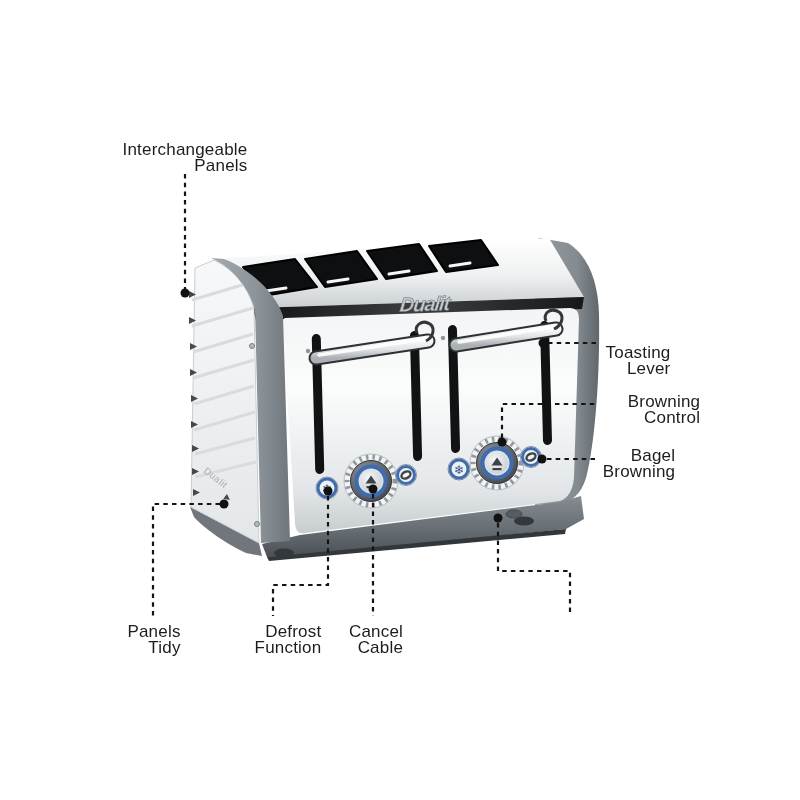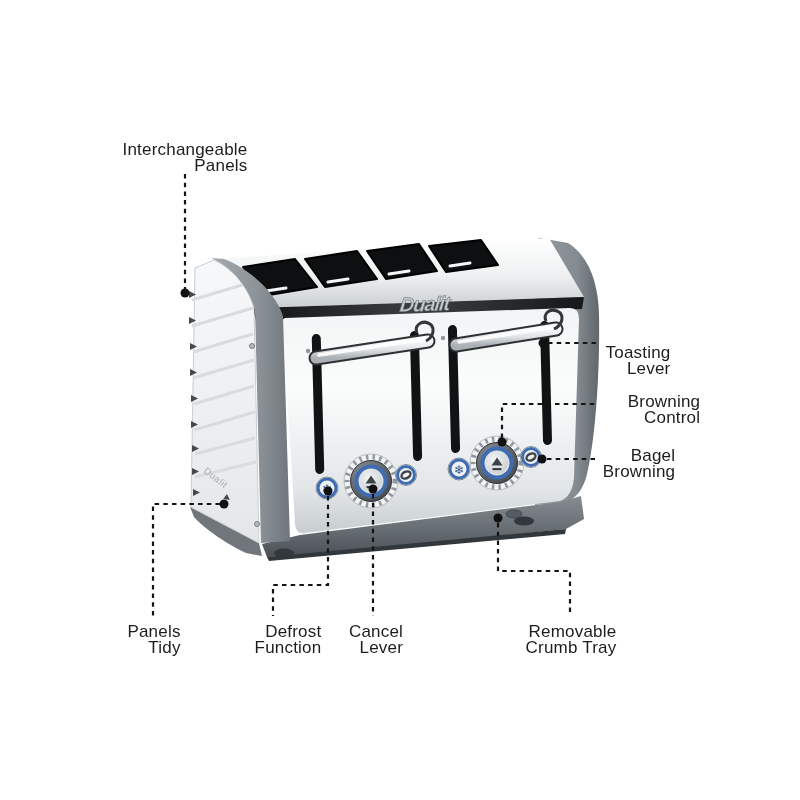--- a/index.html
+++ b/index.html
@@ -230,17 +230,15 @@
 Lever</div>
 <div class="callout" style="left:664px;top:410px">Browning
 Control</div>
 <div class="callout" style="left:639px;top:464px">Bagel
 Browning</div>
 <div class="callout" style="left:154px;top:640px">Panels
 Tidy</div>
 <div class="callout" style="left:288px;top:640px">Defrost
 Function</div>
 <div class="callout" style="left:376px;top:640px">Cancel
-Lever</div>
-<div class="callout" style="left:571px;top:640px">Removable
-Crumb Tray</div>
+Cable</div>
 
 </div>
 
 </body></html>

